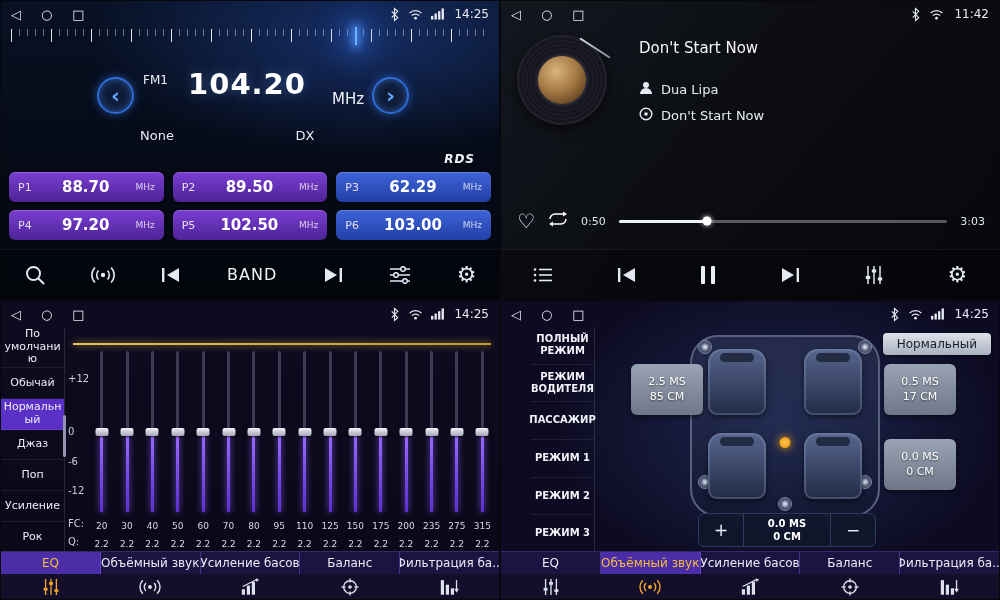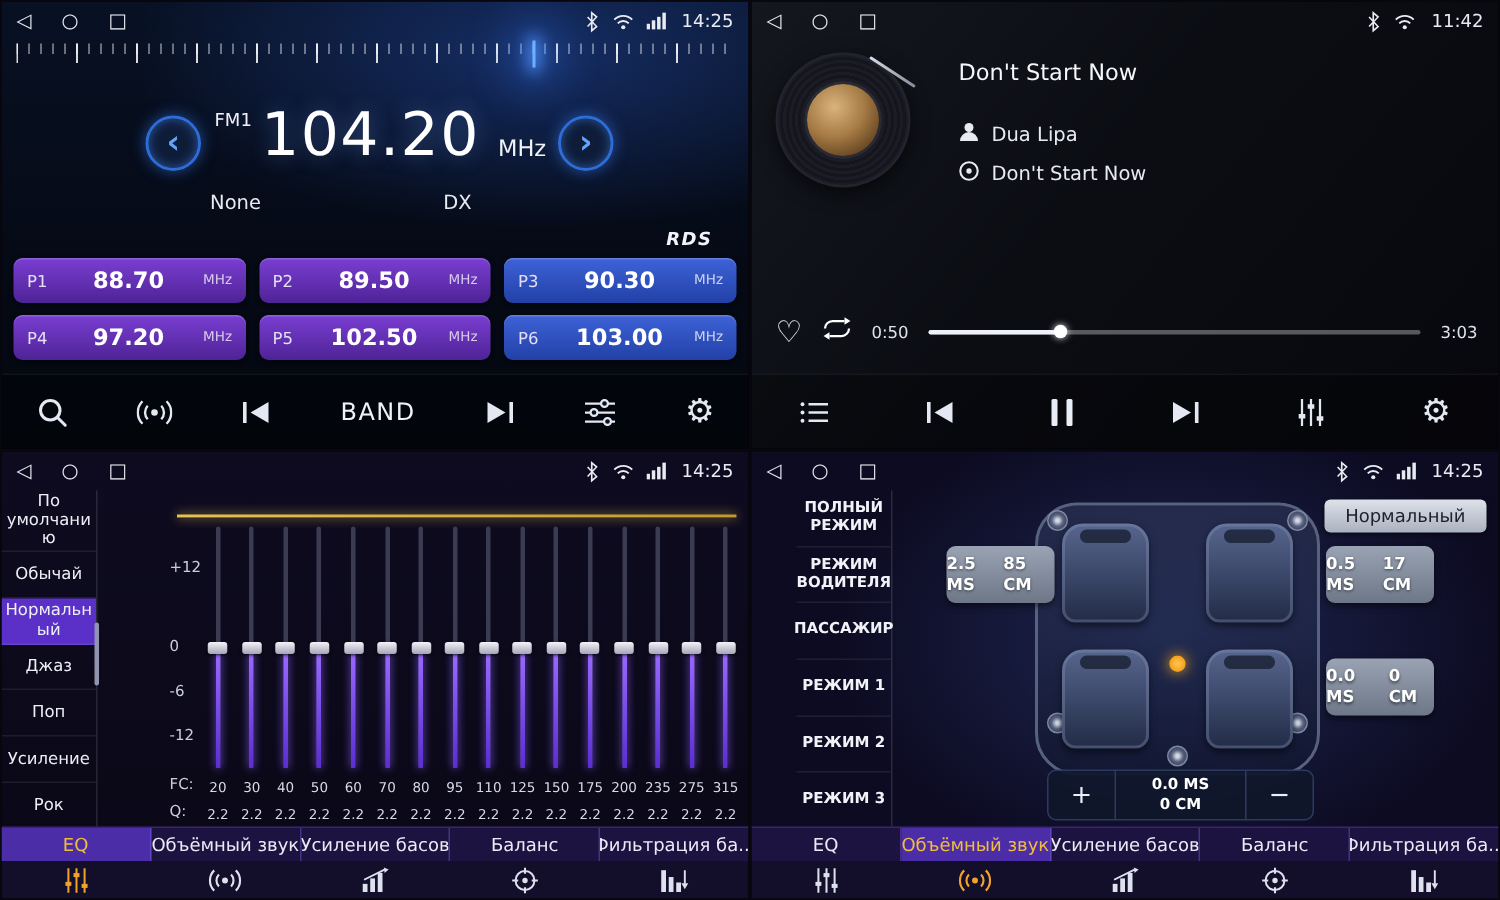--- a/index.html
+++ b/index.html
@@ -30,21 +30,21 @@
   .ruler-pointer { position:absolute; top:-2px; width:2px; height:18px; background:#6db0ff;
     box-shadow:0 0 10px 3px rgba(80,150,255,.9), 0 0 30px 12px rgba(50,110,230,.45); }
   .chev { position:absolute; width:37px; height:37px; border-radius:50%;
     background:radial-gradient(circle at 50% 40%, #122344 55%, #1c3songs466 100%);
     background:radial-gradient(circle, #0e1c38 55%, #16294e 100%);
     border:2px solid #2e6cd6; box-shadow:0 0 10px rgba(60,130,255,.55), inset 0 0 8px rgba(70,140,255,.45);
     color:#5fa4ff; font-size:22px; font-weight:bold; display:flex; align-items:center; justify-content:center; line-height:1; }
   .chev-left { left:96px; top:76px; } .chev-right { left:371px; top:76px; }
   .band-label { position:absolute; left:142px; top:72px; font-size:12px; color:#f0f2f8; }
   .freq-big { position:absolute; left:246px; top:66px; transform:translateX(-50%);
-    font-size:40px; font-weight:normal; letter-spacing:1px; text-shadow:0 0 14px rgba(130,175,255,.35);text-align:center; }
+    font-size:29px; font-weight:bold; letter-spacing:1px; text-shadow:0 0 14px rgba(130,175,255,.35);text-align:center; }
   .freq-unit { position:absolute; left:331px; top:89px; font-size:15px; color:#f0f2f8; }
   .mode-none { position:absolute; left:156px; top:127px; transform:translateX(-50%); font-size:13px; color:#e8eaf2; }
   .mode-dx { position:absolute; left:304px; top:127px; transform:translateX(-50%); font-size:13px; color:#e8eaf2; }
   .rds { position:absolute; right:24px; top:151px; font-style:italic; font-weight:bold; font-size:12px; letter-spacing:1px; color:#f2f4fa; }
   .presets { position:absolute; top:171px; left:8px; right:8px; display:grid;
     grid-template-columns:repeat(3,1fr); gap:8px 9px; }
   .preset { height:30px; border-radius:6px; display:flex; align-items:center; padding:0 9px; gap:4px;
     box-shadow:inset 0 1px 0 rgba(255,255,255,.18), 0 1px 3px rgba(0,0,0,.5); }
   .preset.purple { background:linear-gradient(180deg,#7a3ed2,#4e2396); }
   .preset.blue { background:linear-gradient(180deg,#3e63d8,#2240a6); }
@@ -94,21 +94,21 @@
   .tab-labels { display:flex; height:23px; background:#1c1340; border-top:1px solid #372768; }
   .tab-label { flex:1; display:flex; align-items:center; justify-content:center; font-size:12px;
     color:#edeaf8; border-right:1px solid rgba(130,100,230,.4); white-space:nowrap; overflow:hidden; }
   .tab-label:last-child { border-right:none; }
   .tab-label.selected { background:#4c2da8; color:#f4bc3e; }
   .tab-icons { display:flex; height:25px; background:#130e2a; }
   .tab-icon { flex:1; display:flex; align-items:center; justify-content:center; color:#dde1ee; }
   .tab-icon.selected { color:#f0a22c; }
 
   
-  .eq-body { position:absolute; top:26px; left:0; right:0; height:226px; display:flex;gap:45px; }
+  .eq-body { position:absolute; top:26px; left:0; right:0; height:226px; display:flex; }
   .eq-sidebar { width:64px; border-right:1px solid rgba(255,255,255,.12); display:flex; flex-direction:column; position:relative; }
   .eq-preset { flex:1; display:flex; align-items:center; justify-content:center; text-align:center;
     font-size:11px; line-height:1.15; padding:1px 2px; border-bottom:1px solid rgba(255,255,255,.08);
     color:#eceef6; word-break:break-word; }
   .eq-preset.selected { background:#5b30c8; }
   .eq-scrollbar { position:absolute; right:-2px; top:88px; width:3px; height:42px; background:#9094b0; border-radius:2px; z-index:4; }
   .eq-panel { flex:1; position:relative; }
   .eq-curve { position:absolute; top:16px; left:8px; right:8px; height:2px;
     background:linear-gradient(90deg,#e6c155,#c1992f); box-shadow:0 0 7px rgba(235,195,85,.85); }
   .eq-scale span, .fc-label, .q-label { position:absolute; left:3px; font-size:10px; color:#c9cede; }
@@ -144,23 +144,23 @@
     width:34px; height:9px; border-radius:5px; background:rgba(20,27,46,.75); }
   .seat-fl { left:16px; top:12px; } .seat-fr { right:16px; top:12px; }
   .seat-rl { left:16px; top:96px; } .seat-rr { right:16px; top:96px; }
   .spk { position:absolute; width:14px; height:14px; border-radius:50%; border:1px solid #7e8aa4;
     background:radial-gradient(circle,#d2d9e6 12%, #596380 45%, #1f2740 100%); }
   .spk-fl { left:6px; top:3px; } .spk-fr { right:6px; top:3px; }
   .spk-rl { left:6px; bottom:26px; } .spk-rr { right:6px; bottom:26px; }
   .spk-rc { left:50%; transform:translateX(-50%); bottom:4px; }
   .pos-dot { position:absolute; left:50%; top:100px; transform:translateX(-50%); width:11px; height:11px;
     border-radius:50%; background:radial-gradient(circle,#ffc754,#ef8c02); box-shadow:0 0 9px #f2a41e; }
-  .delay { position:absolute; width:72px; height:38px; border-radius:6px;
-    background:linear-gradient(180deg,#9aa3b3,#6d7787); display:flex; flex-direction:row;
-    align-items:center; justify-content:center; font-size:11px; font-weight:bold; line-height:1.3;
+  .delay { position:absolute; width:72px; height:51px; border-radius:6px;
+    background:linear-gradient(180deg,#9aa3b3,#6d7787); display:flex; flex-direction:column;
+    align-items:center; justify-content:center; font-size:11px; font-weight:normal; line-height:1.3;
     color:#fff; text-shadow:0 1px 2px rgba(0,0,0,.55); box-shadow:0 2px 4px rgba(0,0,0,.5); }
   .delay-fl { left:36px; top:37px; } .delay-fr { left:289px; top:37px; }
   .delay-rl { left:36px; top:112px; } .delay-rr { left:289px; top:112px; }
   .adjuster { position:absolute; left:103px; top:186px; width:178px; height:34px;
     background:rgba(16,22,42,.94); border:1px solid #2d3a60; border-radius:6px;
     display:flex; align-items:stretch; z-index:3; }
   .adj-btn { width:44px; display:flex; align-items:center; justify-content:center;
     font-size:17px; color:#eaeef8; background:none; border:none; font-family:inherit; }
   .adj-val { flex:1; display:flex; flex-direction:column; align-items:center; justify-content:center;
     font-size:10px; font-weight:bold; line-height:1.35; border-left:1px solid #2d3a60; border-right:1px solid #2d3a60; }
@@ -236,21 +236,21 @@
         <span class="preset-freq">88.70</span>
         <span class="preset-unit">MHz</span>
       </div>
         <div class="preset purple">
         <span class="preset-id">P2</span>
         <span class="preset-freq">89.50</span>
         <span class="preset-unit">MHz</span>
       </div>
         <div class="preset blue">
         <span class="preset-id">P3</span>
-        <span class="preset-freq">90.30</span>
+        <span class="preset-freq">62.29</span>
         <span class="preset-unit">MHz</span>
       </div>
         <div class="preset purple">
         <span class="preset-id">P4</span>
         <span class="preset-freq">97.20</span>
         <span class="preset-unit">MHz</span>
       </div>
         <div class="preset purple">
         <span class="preset-id">P5</span>
         <span class="preset-freq">102.50</span>

